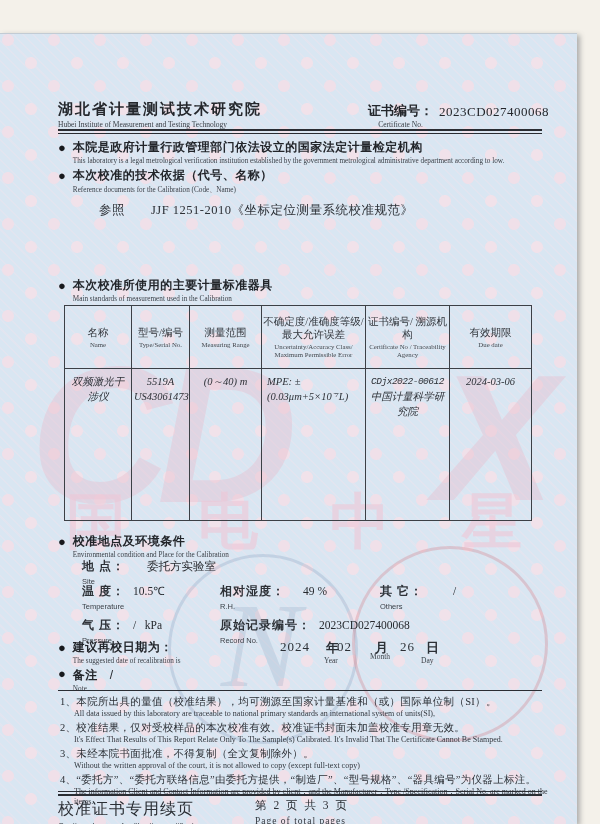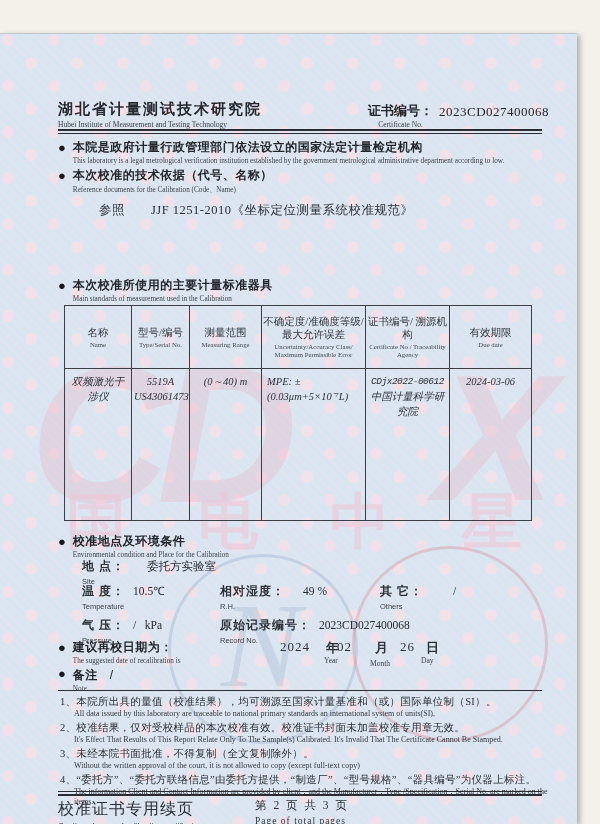--- a/index.html
+++ b/index.html
@@ -261,21 +261,21 @@
       </div>
     </div>
     <div class="abs" style="left:280px; top:605px; width:200px; height:30px;">
       <span class="abs date-num" style="left:0px;   top:0;">2024</span>
       <span class="abs date-unit" style="left:46px;  top:0;">年</span>
       <span class="abs date-num" style="left:57px;  top:0;">02</span>
       <span class="abs date-unit" style="left:95px;  top:0;">月</span>
       <span class="abs date-num" style="left:120px; top:0;">26</span>
       <span class="abs date-unit" style="left:146px; top:0;">日</span>
       <span class="abs date-en" style="left:44px;  top:17px;">Year</span>
-      <span class="abs date-en" style="left:90px;  top:20px;">Month</span>
+      <span class="abs date-en" style="left:90px;  top:13px;">Month</span>
       <span class="abs date-en" style="left:141px; top:17px;">Day</span>
     </div>
 
     <div class="abs sec" style="left:58px; top:631px;">
       <span class="bullet">●</span>
       <div>
         <div>
           <span class="sec-cn">备注</span>
           <span class="sec-cn" style="font-weight:normal; margin-left:8px;">/</span>
         </div>

